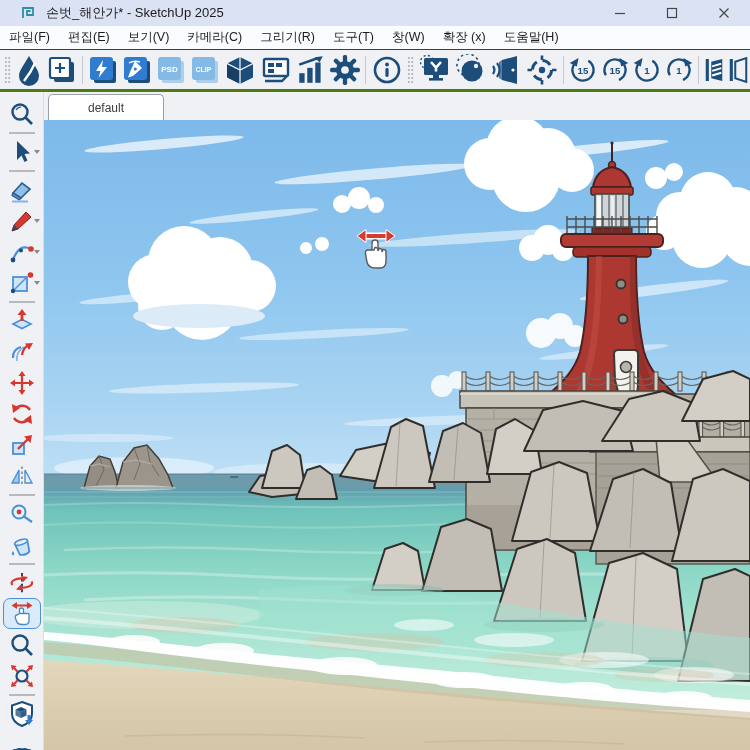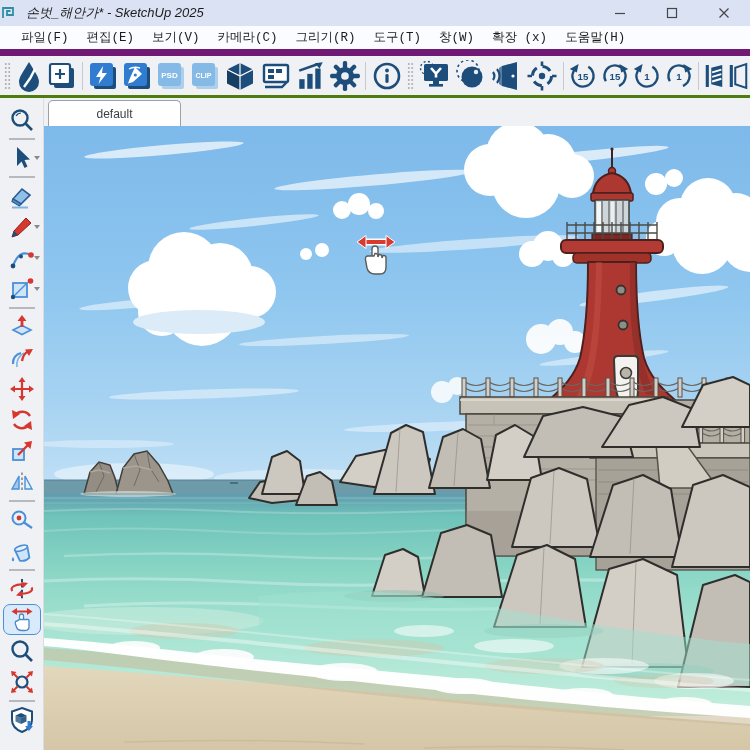--- a/index.html
+++ b/index.html
@@ -1,27 +1,27 @@
 <!DOCTYPE html>
 <html><head>
 <meta charset="utf-8">
 <style>
   * { margin:0; padding:0; box-sizing:border-box; }
   html,body { width:750px; height:750px; overflow:hidden; }
   body { font-family:"Liberation Sans","DejaVu Sans",sans-serif; background:#fff; }
   #app { width:750px; height:750px; display:flex; flex-direction:column; }
 
   
-  .titlebar { flex:0 0 26px; background:#dbe2f3; display:flex; align-items:center; padding-left:0; position:relative;font-style:italic; }
+  .titlebar { flex:0 0 26px; background:#dbe2f3; display:flex; align-items:center; padding-left:20px; position:relative; }
   .titlebar .title { font-size:13px; color:#1b1b1b; margin-left:10px; }
   .winctl { position:absolute; right:0; top:0; height:26px; display:flex; }
   .wbtn { width:52px; height:26px; display:flex; align-items:center; justify-content:center; }
 
   
-  .menubar { flex:0 0 24px; background:#fbfcff; display:flex; align-items:center; padding-left:12px; border-bottom:7px solid #701a75;font-family:Liberation Mono, monospace; }
+  .menubar { flex:0 0 24px; background:#fbfcff; display:flex; align-items:center; padding-left:0; border-bottom:1px solid #701a75; }
   .menu-item { font-size:12.5px; color:#1b1b1b; padding:3px 9px; cursor:default; }
 
   
   .toolbar { flex:0 0 42px; background:#f0f1f5; display:flex; align-items:center; border-bottom:3px solid #4d7c0f; padding:0 2px; overflow:hidden; }
   .tbtn { height:36px; display:flex; align-items:center; justify-content:center; padding:0 1px; flex:0 0 auto; }
   .tsep { width:1px; height:28px; background:#c9cacf; margin:0 3px; flex:0 0 1px; }
   .handle { width:7px; height:28px; margin:0 2px; flex:0 0 7px;
     background-image:radial-gradient(#b4b5bc 1px, transparent 1.2px); background-size:3.5px 4px; }
 
   
@@ -29,21 +29,21 @@
   .palette { flex:0 0 44px; width:44px; background:#f0f1f5; border-right:1px solid #dcdde1; padding-top:6px;
     display:flex; flex-direction:column; align-items:center; overflow:hidden; }
   .tool { width:38px; height:31px; flex:0 0 31px; display:flex; align-items:center; justify-content:center; position:relative; border:1.6px solid transparent; }
   .tool.selected { background:#d9ebfb; border-color:#4a90d9; border-radius:7px; }
   .caret { position:absolute; right:0; top:13px; width:0; height:0;
     border-left:3.5px solid transparent; border-right:3.5px solid transparent; border-top:4.5px solid #8a8a8a; }
   .psep { width:26px; height:2px; flex:0 0 2px; background:#b8b9be; margin:2.5px 0; }
 
   .canvas-col { flex:1; display:flex; flex-direction:column; min-width:0; }
   .tabrow { flex:0 0 28px; background:#f0f1f5; display:flex; align-items:flex-end; padding-left:4px; }
-  .scene-tab { width:133px; height:26px; background:#fff; border:1px solid #9aa0a6; border-bottom:none;
+  .scene-tab { width:116px; height:26px; background:#fff; border:1px solid #9aa0a6; border-bottom:none;
     border-radius:5px 5px 0 0; display:flex; align-items:center; justify-content:center; font-size:12px; color:#3c4043; }
   .viewport { flex:1; position:relative; overflow:hidden; }
   .viewport svg.scene { display:block; }
   svg text { font-family:"Liberation Sans","DejaVu Sans",sans-serif; }
 </style>
 </head>
 <body>
 
 <div id="app">
 

